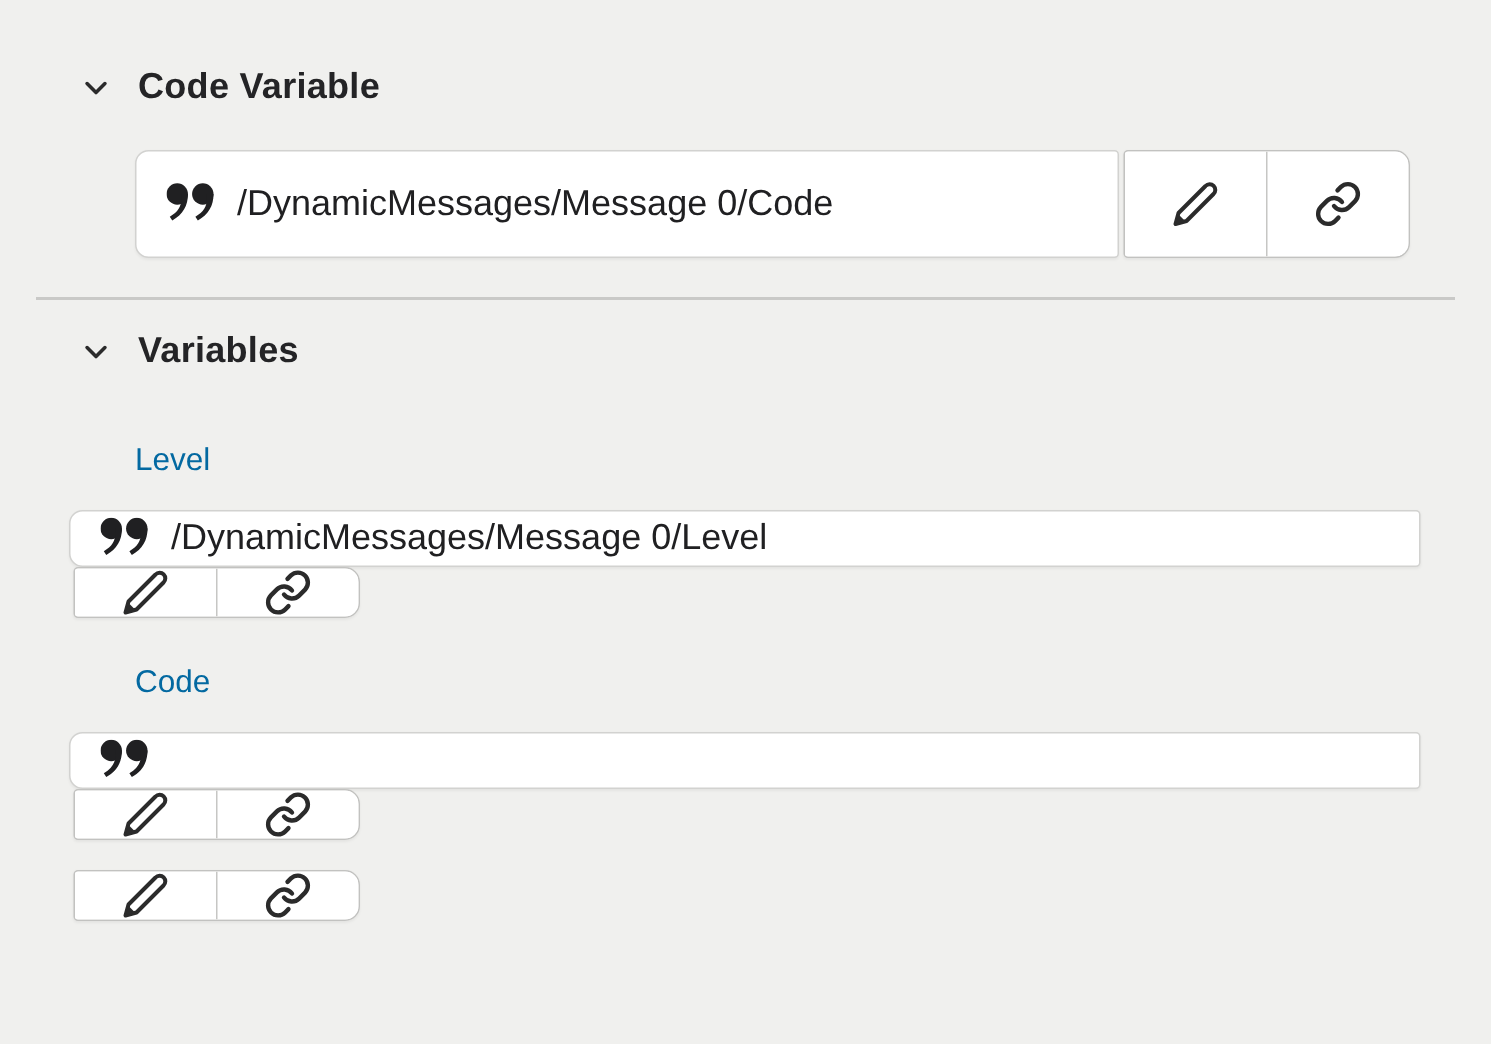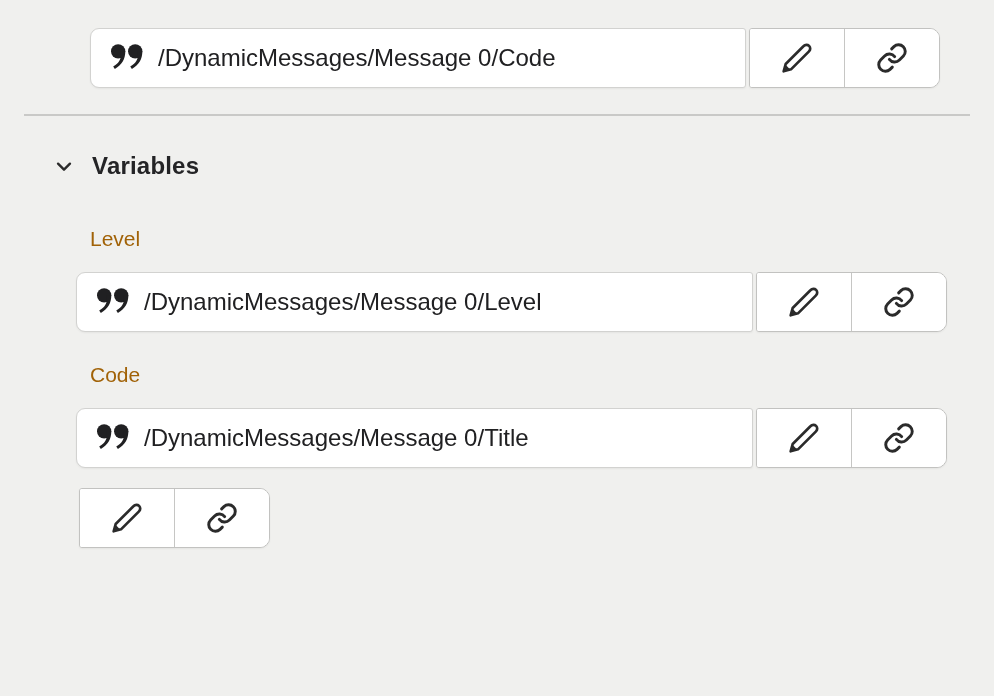--- a/index.html
+++ b/index.html
@@ -11,41 +11,41 @@
     overflow:hidden;
   }
   .page { width:994px; height:696px; }
 
   
   .sec-header {
     display:flex; align-items:center; gap:16px;
     padding-left:52px; height:28px; cursor:pointer;
   }
   .sec-header.first { margin-top:44px; }
-  .sec-header.second { margin-top:36px; }
+  .sec-header.second { margin-top:20px; }
   .sec-title { font-size:24px; font-weight:700; color:#242426; letter-spacing:0.2px; }
   .chev { display:flex; align-items:center; justify-content:center; width:24px; height:24px; }
 
   
   .divider {
     border:none; height:2px; background:#c9c9c7;
     margin:26px 24px 0 24px;
   }
 
   
   .field-label {
     margin:30px 0 0 90px;
-    font-size:21px; line-height:26px; color:#a16207;
+    font-size:21px; line-height:26px; color:#0369a1;
   }
   .field-label.first-var { margin-top:46px; }
 
   
-  .row { display:flex; align-items:stretch; height:60px; }
+  .row { display:flex; align-items:stretch; height:72px; }
   .row.code-row  { margin:28px 54px 0 90px; }
-  .row.var-row   { margin:20px 47px 0 76px; }
+  .row.var-row   { margin:20px 47px 0 46px;flex-direction:column; }
 
   .binding-input {
     flex:1; display:flex; align-items:center; gap:14px;
     background:#ffffff;
     border:1px solid #d2d2d0;
     border-radius:9px 3px 3px 9px;
     padding:0 20px;
     box-shadow:0 1px 2px rgba(0,0,0,0.05);
     min-width:0; cursor:text;
   }
@@ -70,20 +70,28 @@
   .act-btn.second { border-left:1px solid #c6c6c4; }
 
   svg { display:block; }
 </style>
 </head>
 <body>
 
 <div class="page">
 
   <section>
+    <div class="sec-header first">
+      <span class="chev">
+        <svg width="22" height="22" viewBox="0 0 24 24" fill="none" stroke="#2b2b2b" stroke-width="2.6" stroke-linecap="round" stroke-linejoin="round">
+          <polyline points="5.5 9.5 12 16 18.5 9.5"></polyline>
+        </svg>
+      </span>
+      <h2 class="sec-title">Code Variable</h2>
+    </div>
 
     <div class="row code-row">
       <div class="binding-input">
         <span class="quote">
           <svg width="33" height="29" viewBox="0 0 30 26" fill="#202022">
             <circle cx="6.5" cy="6.5" r="6.5"></circle>
             <path d="M13 6.5 C13 13.5 10 19 3.5 22.5 L2 20.2 C7 17.4 9 13.8 9 9.5 L9 6.5 Z"></path>
             <circle cx="22" cy="6.5" r="6.5"></circle>
             <path d="M28.5 6.5 C28.5 13.5 25.5 19 19 22.5 L17.5 20.2 C22.5 17.4 24.5 13.8 24.5 9.5 L24.5 6.5 Z"></path>
           </svg>
@@ -160,21 +168,20 @@
     <div class="row var-row">
       <div class="binding-input">
         <span class="quote">
           <svg width="33" height="29" viewBox="0 0 30 26" fill="#202022">
             <circle cx="6.5" cy="6.5" r="6.5"></circle>
             <path d="M13 6.5 C13 13.5 10 19 3.5 22.5 L2 20.2 C7 17.4 9 13.8 9 9.5 L9 6.5 Z"></path>
             <circle cx="22" cy="6.5" r="6.5"></circle>
             <path d="M28.5 6.5 C28.5 13.5 25.5 19 19 22.5 L17.5 20.2 C22.5 17.4 24.5 13.8 24.5 9.5 L24.5 6.5 Z"></path>
           </svg>
         </span>
-        <span class="binding-value">/DynamicMessages/Message 0/Title</span>
       </div>
       <div class="btn-group">
         <button class="act-btn">
           <span>
             <svg width="32" height="32" viewBox="0 0 24 24" fill="none" stroke="#2b2b2b" stroke-width="2" stroke-linecap="round" stroke-linejoin="round">
               <path d="M17 3a2.83 2.83 0 1 1 4 4L7.5 20.5 2 22l1.5-5.5L17 3z"></path>
               <path d="M3.4 17.1 L2 22 L6.9 20.6 Z" fill="#2b2b2b" stroke="none"></path>
             </svg>
           </span>
         </button>

